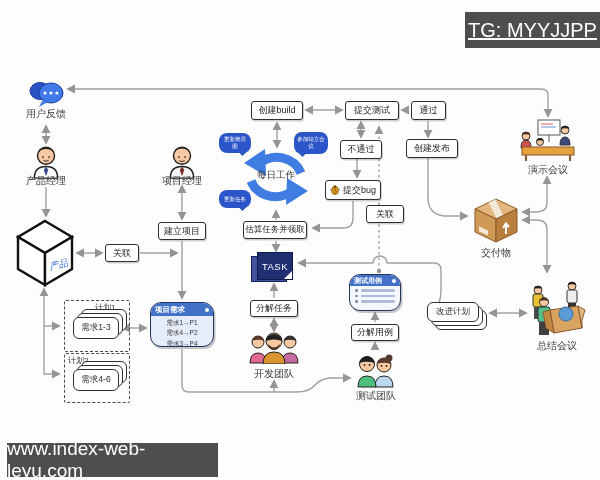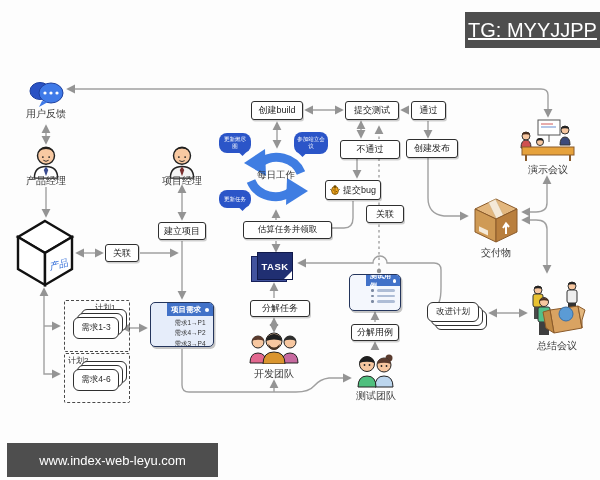--- a/index.html
+++ b/index.html
@@ -12,42 +12,42 @@
        background:#fff;border:1.5px solid #2f2f2f;border-radius:3px;font-size:9px;color:#222;
        box-shadow:1px 1.5px 0 rgba(0,0,0,.18);z-index:2;white-space:nowrap;}
   .lbl{position:absolute;font-size:10px;color:#3a3a3a;text-align:center;z-index:2;white-space:nowrap;}
   .icon{position:absolute;z-index:2;}
   .bubble{position:absolute;background:#2b55c8;color:#fff;border-radius:8px;font-size:5.5px;line-height:1.2;
           display:flex;align-items:center;justify-content:center;text-align:center;padding:2px 3px;
           box-sizing:border-box;z-index:3;}
   .bubble:after{content:"";position:absolute;width:5px;height:5px;background:#2b55c8;
           transform:rotate(45deg);bottom:-2px;right:6px;}
   .bubble.tail-left:after{right:auto;left:6px;}
-  .win{position:absolute;box-sizing:border-box;border:1.5px solid #24355c;border-radius:5px;background:#e6edfa;
-       box-shadow:1.5px 2px 0 rgba(0,0,0,.22);overflow:hidden;z-index:2;padding-left:16px;}
+  .win{position:absolute;box-sizing:border-box;border:1.5px solid #24355c;border-radius:11px;background:#e6edfa;
+       box-shadow:1.5px 2px 0 rgba(0,0,0,.22);overflow:hidden;z-index:2;}
   .win .bar{background:#4272c8;color:#fff;font-weight:bold;display:flex;align-items:center;padding:0 4px;}
   .win .bar .dot{margin-left:auto;width:4px;height:4px;border-radius:50%;background:#fff;}
   .req-rows{font-size:6.5px;line-height:1.6;text-align:center;color:#333;padding-top:2px;}
   .list-row{display:flex;align-items:center;gap:3px;padding:3px 5px 0 5px;}
   .list-row .pt{width:2.5px;height:2.5px;background:#7d8ba3;border-radius:50%;flex:none;}
   .list-row .ln{flex:1;height:2.5px;background:#aebdd6;border-radius:2px;}
   .stack{position:absolute;z-index:2;}
   .stack .layer{position:absolute;box-sizing:border-box;background:#fff;border:1.5px solid #2f2f2f;border-radius:6px;}
   .stack .front{display:flex;align-items:center;justify-content:center;font-size:8.5px;}
   .dashedbox{position:absolute;border:1.3px dashed #4a4a4a;border-radius:2px;z-index:1;}
   .plan-lbl{position:absolute;font-size:8px;color:#333;z-index:2;}
   .task{position:absolute;z-index:2;}
   .task .back{position:absolute;left:0;top:4px;width:36px;height:26px;background:#42539e;border:1.5px solid #16205a;box-sizing:border-box;}
   .task .front{position:absolute;left:6px;top:0;width:36px;height:28px;background:#202f72;border:1.5px solid #10194a;
                box-sizing:border-box;display:flex;align-items:center;justify-content:center;
-               color:#fff;font-weight:bold;font-size:9.5px;letter-spacing:.5px;}
+               color:#fff;font-weight:normal;font-size:9.5px;letter-spacing:.5px;}
   .task .fold{position:absolute;left:33px;top:19px;width:0;height:0;border-left:8px solid transparent;border-bottom:8px solid #fff;}
   .wm{position:absolute;background:#4e4e4e;color:#fff;display:flex;align-items:center;justify-content:center;z-index:5;}
   .wm.tg{left:465px;top:12px;width:135px;height:36px;font-size:20px;text-decoration:underline;}
-  .wm.site{left:7px;top:443px;width:211px;height:34px;font-size:13px;}
+  .wm.site{left:7px;top:443px;width:211px;height:34px;font-size:19px;}
   .daily-text{position:absolute;font-size:9.5px;color:#333;z-index:3;}
 </style>
 </head>
 <body>
 
 <div class="canvas">
 
   <svg class="edges" width="600" height="480">
     <defs>
       <marker id="ah" viewBox="0 0 10 10" refX="8" refY="5" markerWidth="6.5" markerHeight="6.5" orient="auto-start-reverse">
@@ -166,46 +166,46 @@
     <polygon points="49,36 70,49 48,63" fill="#3f7de2"></polygon>
   </svg>
   <div class="daily-text" style="left:252px;top:169px;width:48px;text-align:center;">每日工作</div>
   <div class="bubble" style="left:219px;top:133px;width:32px;height:20px;">更新燃尽图</div>
   <div class="bubble tail-left" style="left:294px;top:132px;width:34px;height:22px;">参加站立会议</div>
   <div class="bubble" style="left:219px;top:190px;width:32px;height:18px;">更新任务</div>
 
   <div class="box" style="left:251px;top:101px;width:52px;height:19px;">创建build</div>
   <div class="box" style="left:345px;top:101px;width:54px;height:19px;">提交测试</div>
   <div class="box" style="left:411px;top:101px;width:35px;height:19px;">通过</div>
-  <div class="box" style="left:340px;top:140px;width:60px;height:19px;">不通过</div>
+  <div class="box" style="left:340px;top:140px;width:42px;height:19px;">不通过</div>
   <div class="box" style="left:406px;top:139px;width:52px;height:19px;font-family:Liberation Mono, monospace;">创建发布</div>
 
   <div class="box" style="left:325px;top:180px;width:56px;height:20px;gap:3px;">
     <svg width="10" height="10" viewBox="0 0 10 10">
       <ellipse cx="5" cy="5.5" rx="3.4" ry="4" fill="#f0a51f" stroke="#6e4a00" stroke-width="0.8"></ellipse>
       <circle cx="5" cy="1.6" r="1.4" fill="#6e4a00"></circle>
       <line x1="1.6" y1="5.5" x2="0.2" y2="4" stroke="#6e4a00" stroke-width="0.8"></line>
       <line x1="8.4" y1="5.5" x2="9.8" y2="4" stroke="#6e4a00" stroke-width="0.8"></line>
       <line x1="5" y1="2.6" x2="5" y2="9" stroke="#6e4a00" stroke-width="0.7"></line>
       <circle cx="3.6" cy="5" r="0.6" fill="#6e4a00"></circle>
         <circle cx="6.4" cy="6.5" r="0.6" fill="#6e4a00"></circle>
     </svg>
     <span>提交bug</span>
   </div>
 
   <div class="box" style="left:366px;top:205px;width:38px;height:18px;">关联</div>
-  <div class="box" style="left:243px;top:221px;width:89px;height:18px;font-size:8.5px;">估算任务并领取</div>
+  <div class="box" style="left:243px;top:221px;width:64px;height:18px;font-size:8.5px;">估算任务并领取</div>
 
   <div class="task" style="left:251px;top:252px;width:44px;height:30px;">
     <div class="back"></div>
     <div class="front">TASK</div>
     <div class="fold"></div>
   </div>
 
-  <div class="box" style="left:250px;top:300px;width:60px;height:17px;">分解任务</div>
+  <div class="box" style="left:250px;top:300px;width:48px;height:17px;">分解任务</div>
 
   <svg class="icon" style="left:248px;top:330px;" width="52" height="34" viewBox="0 0 52 34">
     <circle cx="10" cy="12" r="6" fill="#f7c7a0" stroke="#222"></circle>
     <path d="M4,11 a6,5 0 0 1 12,0 a8,4 0 0 0 -12,0" fill="#5a3b2e"></path>
     <path d="M2,33 q0,-10 8,-10 q8,0 8,10 z" fill="#e2688f" stroke="#222"></path>
     <circle cx="42" cy="12" r="6" fill="#f7c7a0" stroke="#222"></circle>
     <path d="M36,11 a6,5 0 0 1 12,0 a8,4 0 0 0 -12,0" fill="#2e2e2e"></path>
     <path d="M34,33 q0,-10 8,-10 q8,0 8,10 z" fill="#c76aa0" stroke="#222"></path>
     <circle cx="26" cy="11" r="8" fill="#f7c7a0" stroke="#222"></circle>
     <path d="M18,11 a8,7 0 0 1 16,0 a11,5 0 0 0 -16,0" fill="#1f1f1f"></path>

